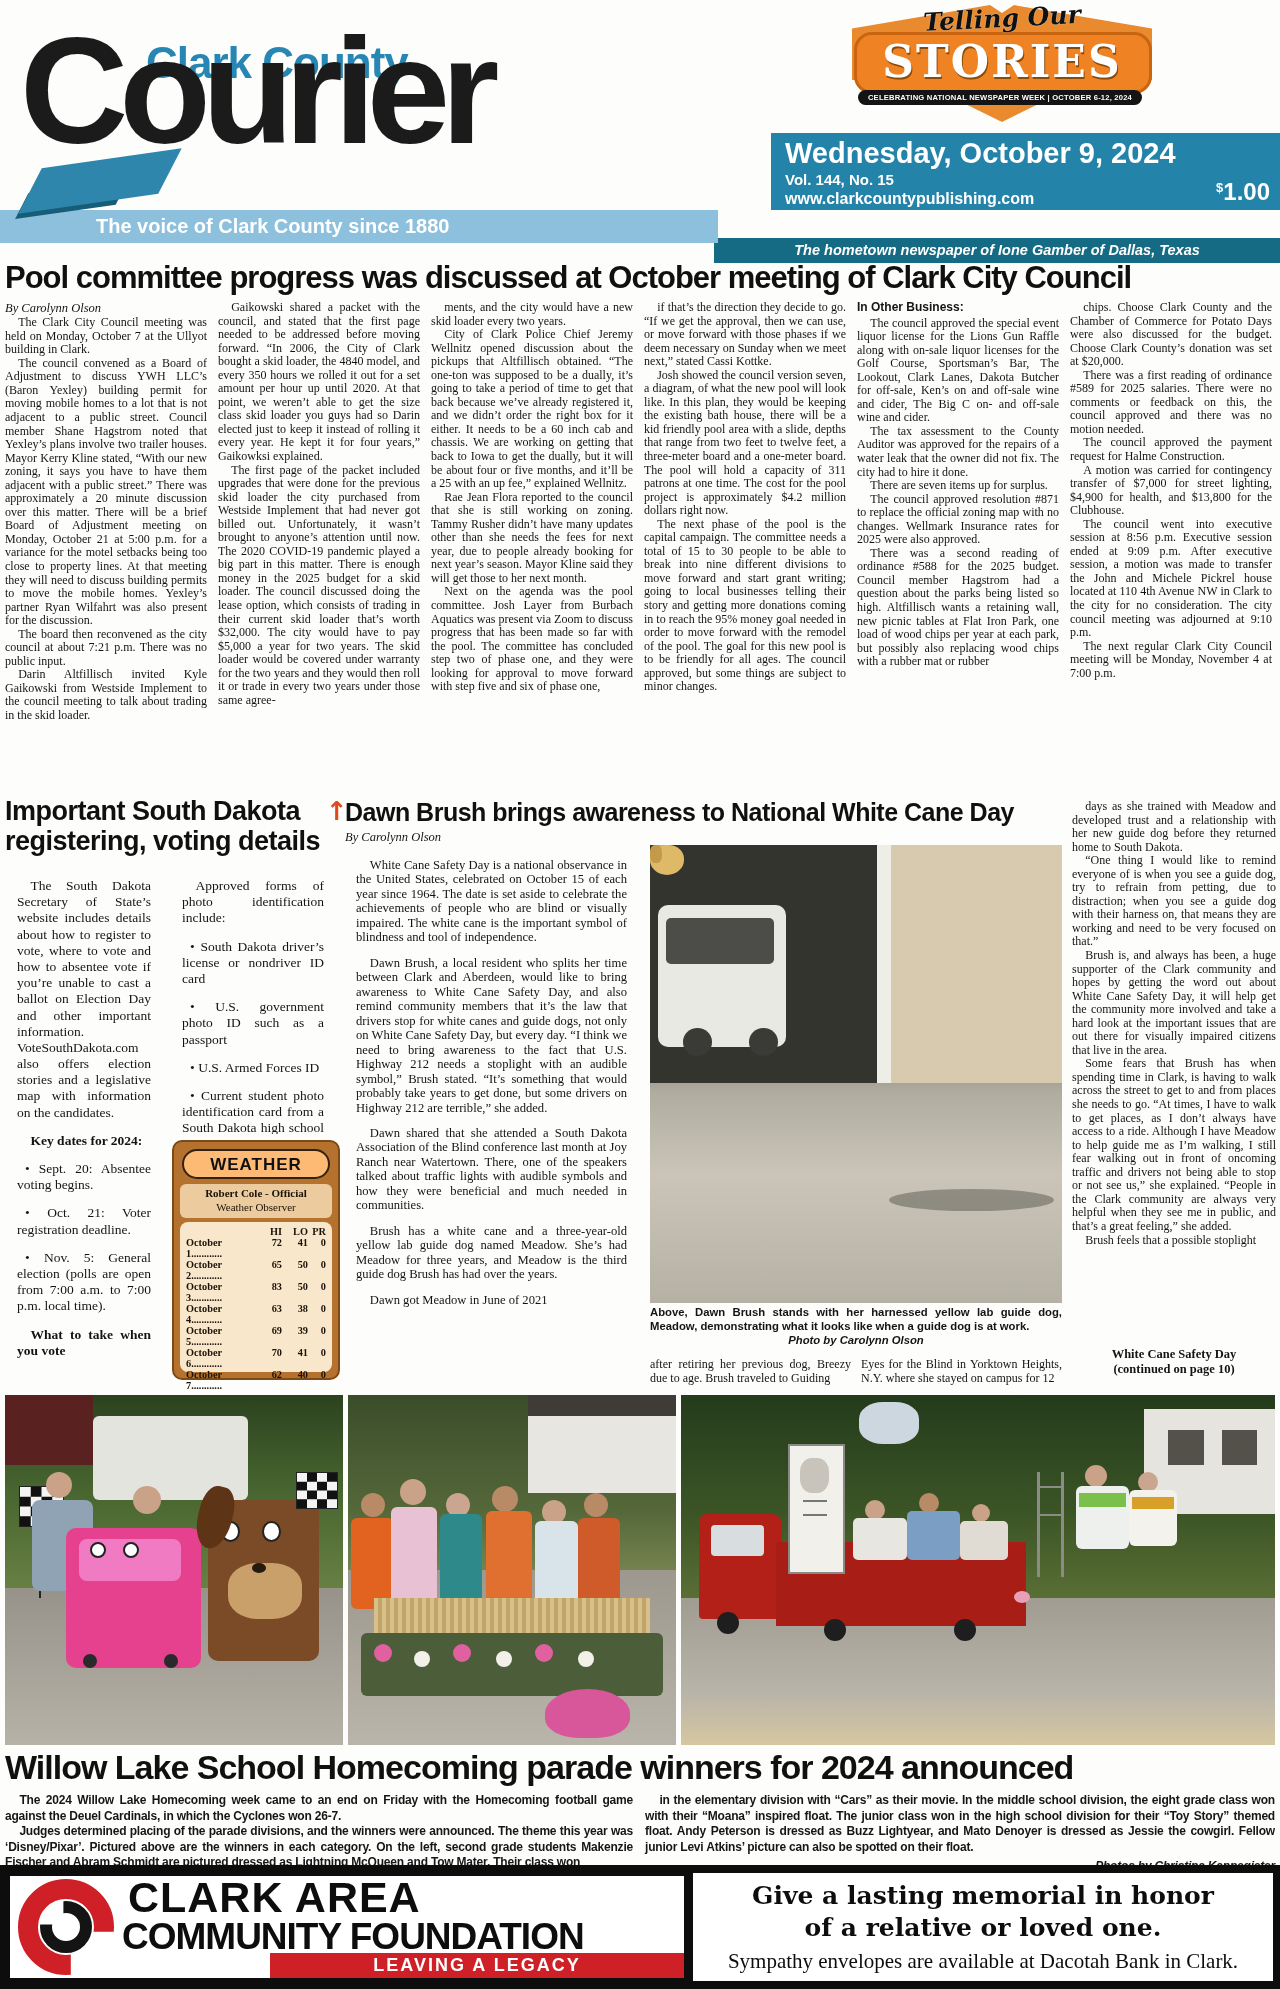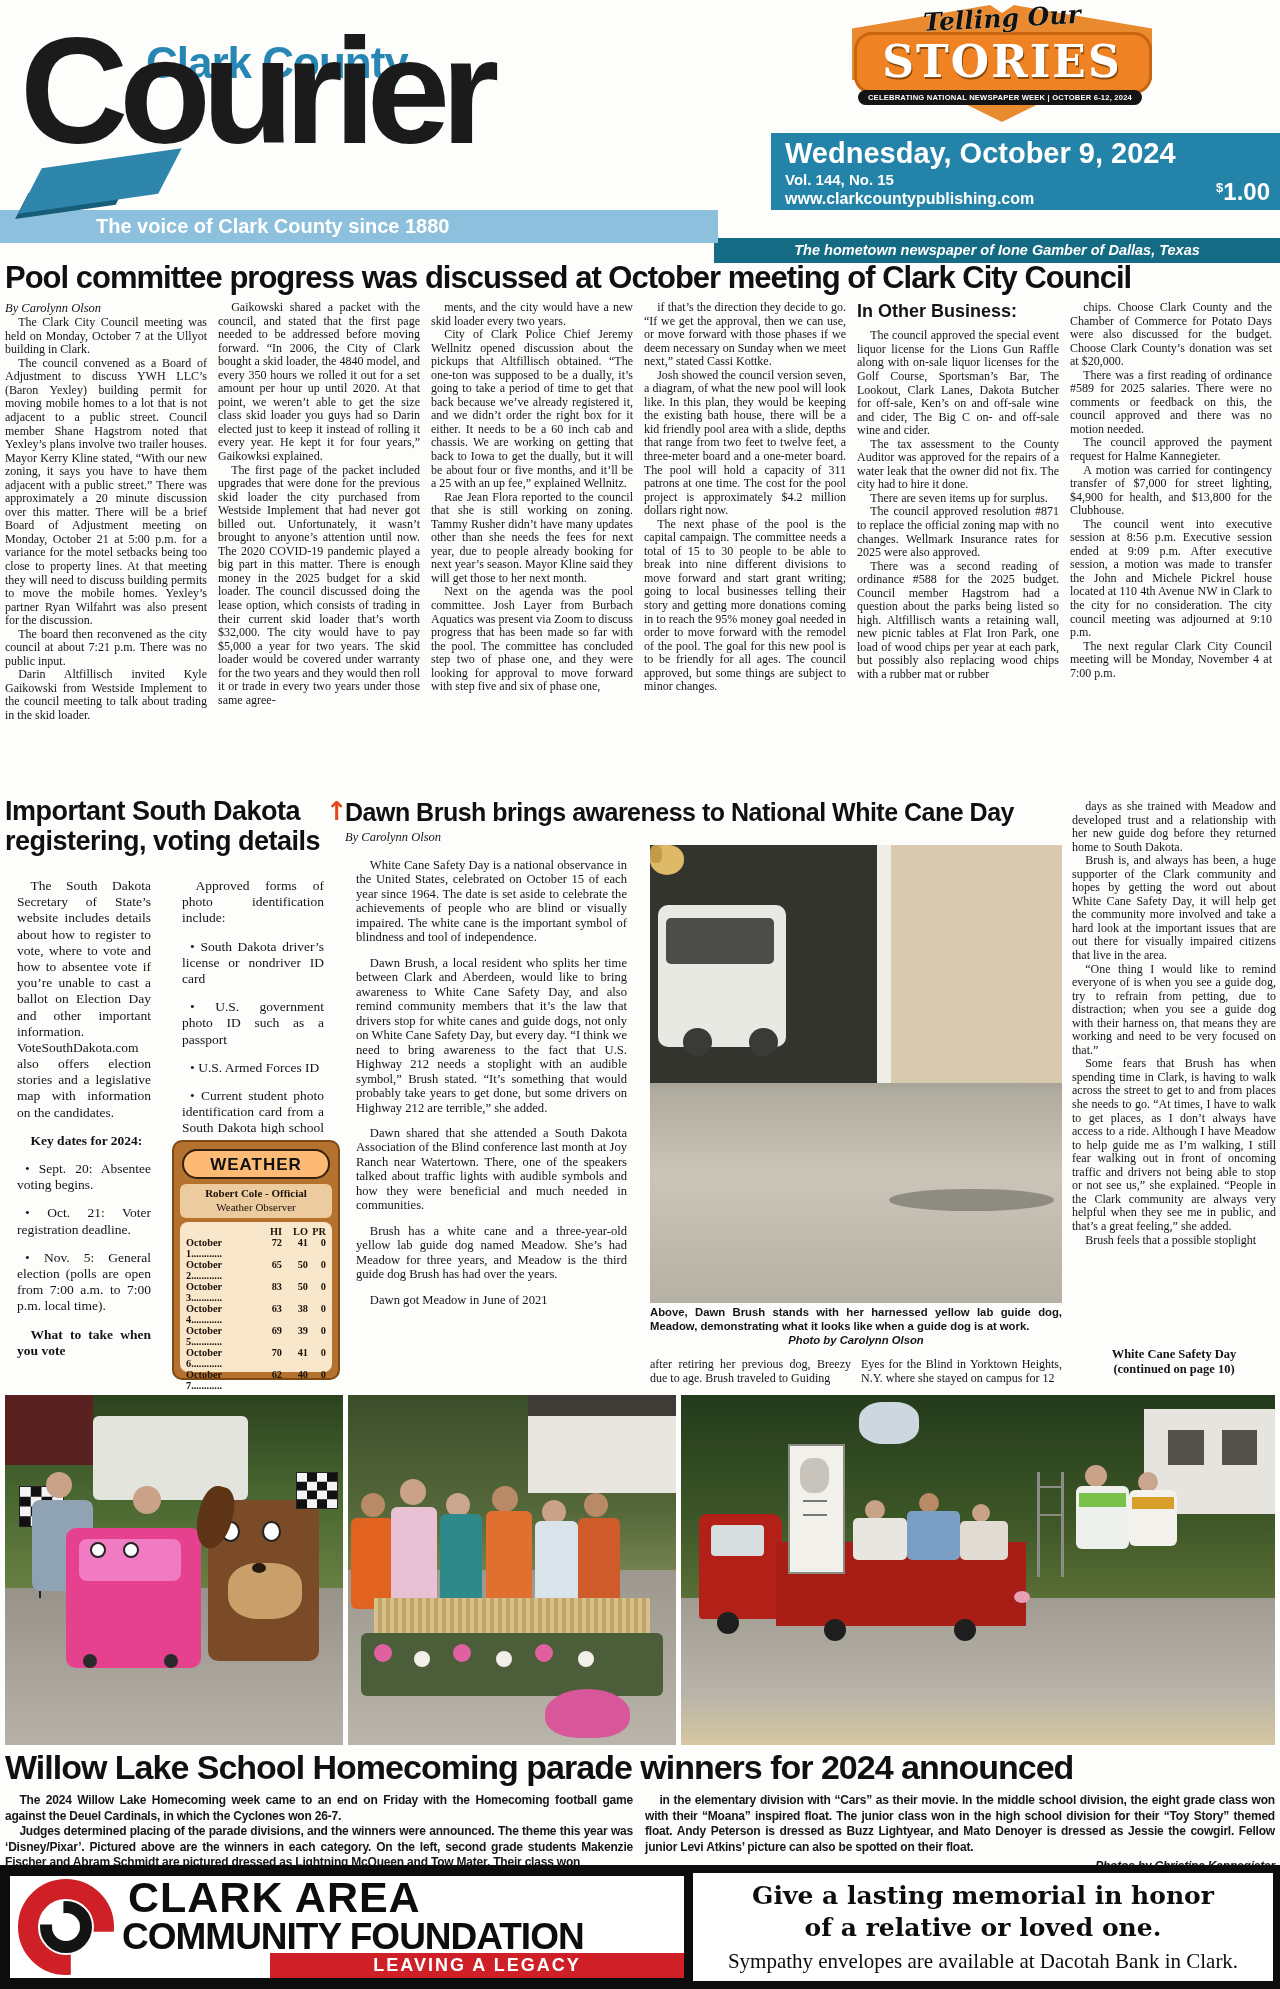--- a/index.html
+++ b/index.html
@@ -46,21 +46,21 @@
          text-align:center;line-height:25px;}
   
   .headline1{position:absolute;left:5px;top:260px;width:1272px;font-family:"Liberation Sans",sans-serif;
          font-weight:700;font-size:31px;letter-spacing:-1px;color:#101010;}
   .headline2{font-family:"Liberation Sans",sans-serif;font-weight:700;color:#101010;}
   
   .cols{position:absolute;left:5px;top:301px;width:1272px;height:497px;display:flex;gap:11px;overflow:hidden;}
   .col{width:202px;height:100%;overflow:hidden;text-align:justify;font-size:12px;line-height:1.13;}
   .col p{margin:0;text-indent:1.1em;}
   .byline{font-style:italic;font-size:12.5px;margin:0 0 1px 0;}
-  .subhead{font-family:"Liberation Sans",sans-serif;font-weight:700;font-size:18px;margin:0 0 8px 0;}
+  .subhead{font-family:"Liberation Sans",sans-serif;font-weight:700;font-size:12px;margin:0 0 2px 0;}
   
   .vote-head{position:absolute;left:5px;top:796px;width:336px;font-size:27px;line-height:1.12;letter-spacing:-0.5px;}
   .vote-col{position:absolute;text-align:justify;font-size:13.5px;line-height:1.2;overflow:hidden;}
   .vote-col p{margin:12px;text-indent:1em;}
   .vote-col .bold{font-weight:700;}
   .vote-col .bullet{text-indent:0.6em;}
   .arrow-icon{position:absolute;left:326px;top:796px;color:#e04a1a;font-size:26px;font-weight:700;
          font-family:"DejaVu Sans",sans-serif;}
   
   .weather{position:absolute;left:172px;top:1140px;width:168px;height:240px;background:#b5722f;
@@ -190,21 +190,21 @@
             <p>The council approved the special event liquor license for the Lions Gun Raffle along with on-sale liquor licenses for the Golf Course, Sportsman’s Bar, The Lookout, Clark Lanes, Dakota Butcher for off-sale, Ken’s on and off-sale wine and cider, The Big C on- and off-sale wine and cider.</p>
             <p>The tax assessment to the County Auditor was approved for the repairs of a water leak that the owner did not fix. The city had to hire it done.</p>
             <p>There are seven items up for surplus.</p>
             <p>The council approved resolution #871 to replace the official zoning map with no changes. Wellmark Insurance rates for 2025 were also approved.</p>
             <p>There was a second reading of ordinance #588 for the 2025 budget. Council member Hagstrom had a question about the parks being listed so high. Altfillisch wants a retaining wall, new picnic tables at Flat Iron Park, one load of wood chips per year at each park, but possibly also replacing wood chips with a rubber mat or rubber</p>
           </div>
       </div>
       <div class="col">
           <p>chips. Choose Clark County and the Chamber of Commerce for Potato Days were also discussed for the budget. Choose Clark County’s donation was set at $20,000.</p>
           <p>There was a first reading of ordinance #589 for 2025 salaries. There were no comments or feedback on this, the council approved and there was no motion needed.</p>
-          <p>The council approved the payment request for Halme Kannegieter.</p>
+          <p>The council approved the payment request for Halme Construction.</p>
           <p>A motion was carried for contingency transfer of $7,000 for street lighting, $4,900 for health, and $13,800 for the Clubhouse.</p>
           <p>The council went into executive session at 8:56 p.m. Executive session ended at 9:09 p.m. After executive session, a motion was made to transfer the John and Michele Pickrel house located at 110 4th Avenue NW in Clark to the city for no consideration. The city council meeting was adjourned at 9:10 p.m.</p>
           <p>The next regular Clark City Council meeting will be Monday, November 4 at 7:00 p.m.</p>
         </div>
     </div>
   </section>
 
   <section>
     <h2 class="headline2 vote-head" style="margin:0;">Important South Dakota registering, voting details</h2>
     <div class="vote-col" style="left:5px;top:866px;width:158px;height:500px;">
@@ -333,22 +333,22 @@
       <span>Above, Dawn Brush stands with her harnessed yellow lab guide dog, Meadow, demonstrating what it looks like when a guide dog is at work.</span>
       <div class="photocredit">Photo by Carolynn Olson</div>
     </div>
     <div class="stubs">
       <div>after retiring her previous dog, Breezy due to age. Brush traveled to Guiding</div>
       <div>Eyes for the Blind in Yorktown Heights, N.Y. where she stayed on campus for 12</div>
     </div>
 
     <div class="dawn-colC">
         <p>days as she trained with Meadow and developed trust and a relationship with her new guide dog before they returned home to South Dakota.</p>
+        <p>“One thing I would like to remind everyone of is when you see a guide dog, try to refrain from petting, due to distraction; when you see a guide dog with their harness on, that means they are working and need to be very focused on that.”</p>
         <p>Brush is, and always has been, a huge supporter of the Clark community and hopes by getting the word out about White Cane Safety Day, it will help get the community more involved and take a hard look at the important issues that are out there for visually impaired citizens that live in the area.</p>
-        <p>“One thing I would like to remind everyone of is when you see a guide dog, try to refrain from petting, due to distraction; when you see a guide dog with their harness on, that means they are working and need to be very focused on that.”</p>
         <p>Some fears that Brush has when spending time in Clark, is having to walk across the street to get to and from places she needs to go. “At times, I have to walk to get places, as I don’t always have access to a ride. Although I have Meadow to help guide me as I’m walking, I still fear walking out in front of oncoming traffic and drivers not being able to stop or not see us,” she explained. “People in the Clark community are always very helpful when they see me in public, and that’s a great feeling,” she added.</p>
         <p>Brush feels that a possible stoplight</p>
       </div>
     <div class="dawn-cont">
       <div>White Cane Safety Day</div>
       <div>(continued on page 10)</div>
     </div>
   </section>
 
   <div class="photo" style="left:5px;top:1395px;width:338px;height:350px;">

